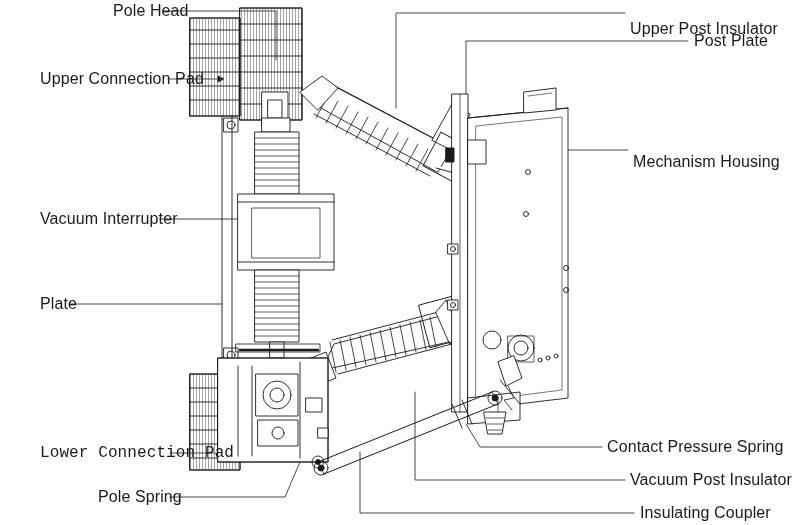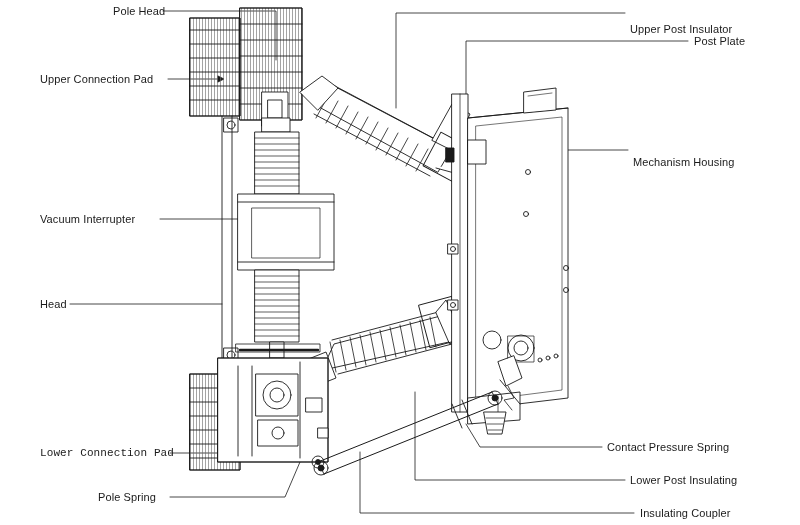--- a/index.html
+++ b/index.html
@@ -20,21 +20,21 @@
     background: #ffffff;
   }
   #stage svg {
     position: absolute;
     left: 0;
     top: 0;
   }
   .lbl {
     position: absolute;
     font-family: "Liberation Sans", sans-serif;
-    font-size: 11px;
+    font-size: 16px;
     color: #1a1a1a;
     white-space: nowrap;
     line-height: 14px;
     letter-spacing: 0.1px;
   }
 </style>
 </head>
 <body>
 
 <div id="stage">
@@ -300,23 +300,23 @@
 
         <path d="M508,386 L514,398 L504,400 L512,410" stroke-width="0.8"></path>
       </g>
 
     </g>
   </svg>
 
   <div class="lbl" style="left:113px; top:4px;">Pole Head</div>
   <div class="lbl" style="left:40px;  top:72px;">Upper Connection Pad</div>
   <div class="lbl" style="left:40px;  top:212px;">Vacuum Interrupter</div>
-  <div class="lbl" style="left:40px;  top:297px;">Head</div>
+  <div class="lbl" style="left:40px;  top:297px;">Plate</div>
   <div class="lbl" style="left:40px;  top:446px;font-family:Liberation Mono, monospace;">Lower Connection Pad</div>
   <div class="lbl" style="left:98px;  top:490px;">Pole Spring</div>
   <div class="lbl" style="left:630px; top:22px;text-align:right;">Upper Post Insulator</div>
   <div class="lbl" style="left:694px; top:34px;">Post Plate</div>
   <div class="lbl" style="left:633px; top:143px;margin-top:12px;">Mechanism Housing</div>
   <div class="lbl" style="left:607px; top:440px;">Contact Pressure Spring</div>
-  <div class="lbl" style="left:630px; top:473px;">Lower Post Insulating</div>
+  <div class="lbl" style="left:630px; top:473px;">Vacuum Post Insulator</div>
   <div class="lbl" style="left:640px; top:506px;text-align:right;">Insulating Coupler</div>
 
 </div>
 
 </body></html>

